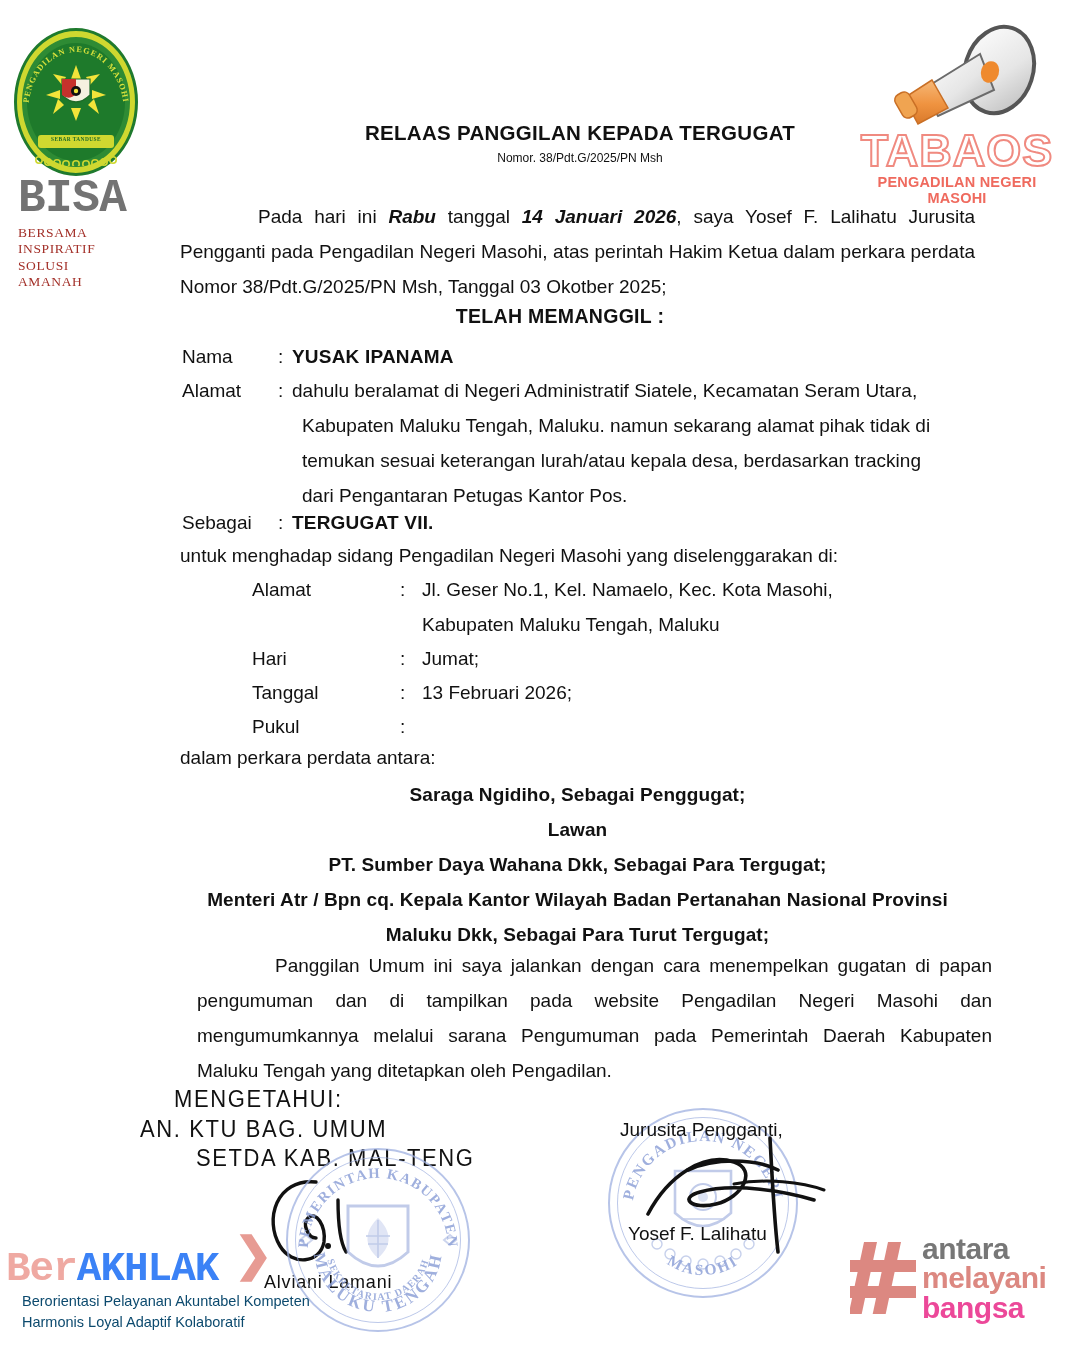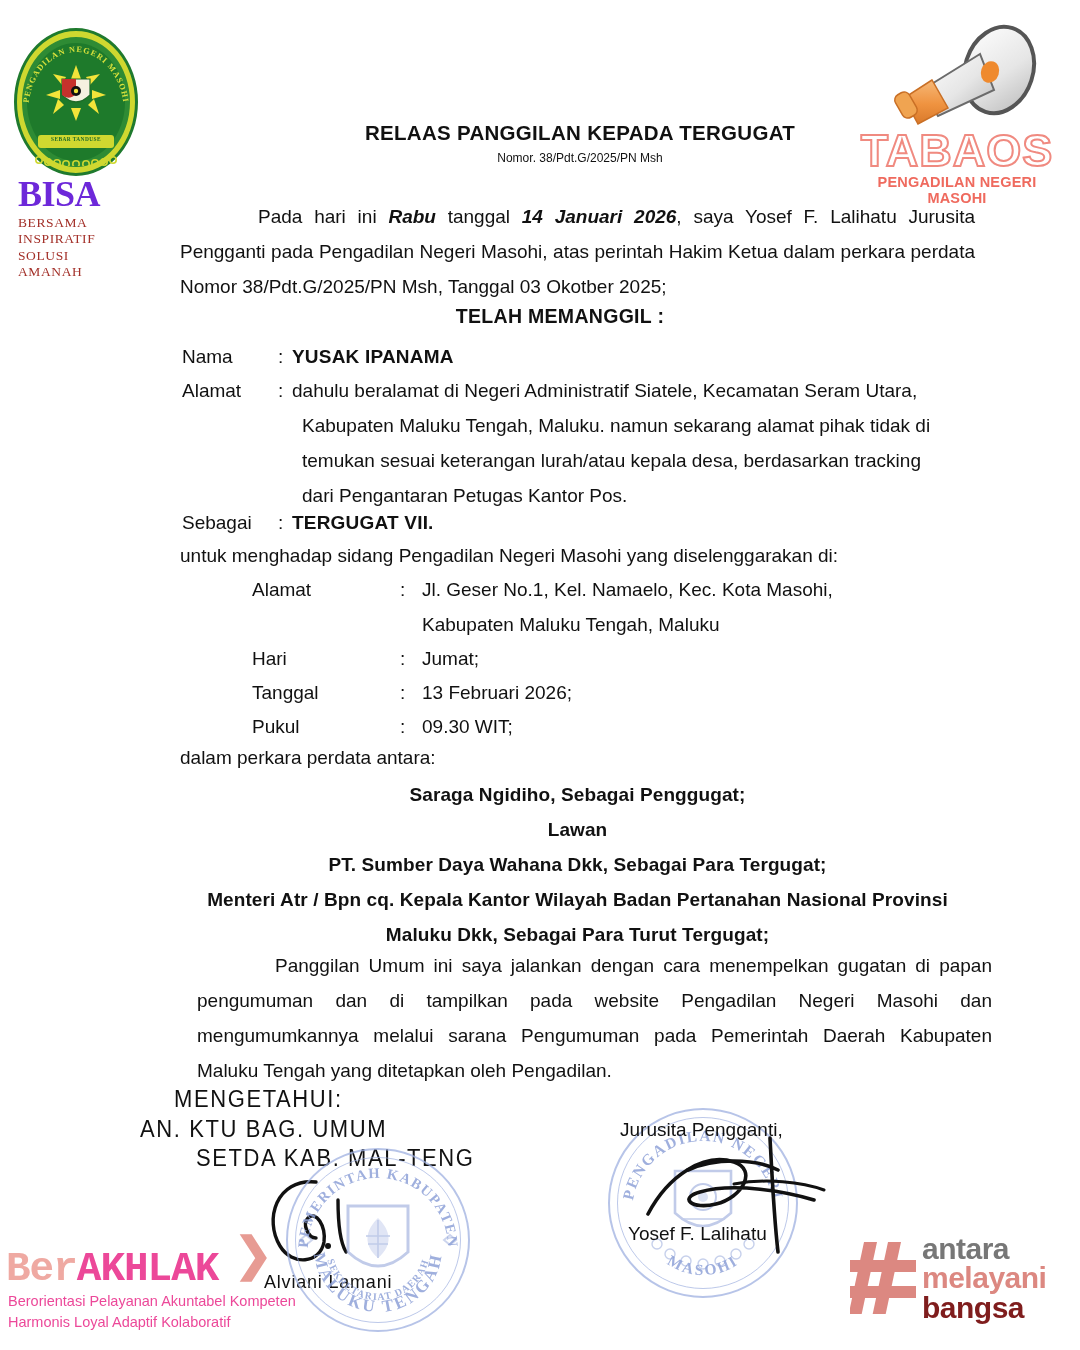--- a/index.html
+++ b/index.html
@@ -103,24 +103,24 @@
     height: 16px;
   }
 
   .logo-bisa {
     position: absolute;
     left: 18px;
     top: 176px;
     width: 122px;
   }
   .bisa-word {
-    font-family: Liberation Serif, serif;
-    font-weight: bold;
-    font-size: 36px;
-    color: #6d28d9;
+    font-family: Liberation Mono, monospace;
+    font-weight: bold;
+    font-size: 46px;
+    color: #737373;
     letter-spacing: -0.5px;
     line-height: 1;
   }
   .bisa-sub {
     font-family: "Liberation Serif", serif;
     font-size: 13.5px;
     color: #a33029;
     line-height: 1.22;
     letter-spacing: 0.6px;
     margin-top: 3px;
@@ -173,37 +173,37 @@
     width: 300px;
   }
   .berakhlak-word {
     font-family: Liberation Mono, monospace;
     font-weight: bold;
     font-size: 41px;
     line-height: 1;
     letter-spacing: -1px;
   }
   .berakhlak-ber { color: #efa9a2; }
-  .berakhlak-akhlak { color: #ec4899; }
+  .berakhlak-akhlak { color: #3b82f6; }
   .berakhlak-arrow {
     position: absolute;
     left: 228px;
     top: -22px;
     font-size: 46px;
     color: #e79b93;
     font-weight: bold;
     font-family: "Liberation Sans", sans-serif;
   }
   .berakhlak-sub {
     font-family: "Liberation Sans", sans-serif;
     font-size: 14.5px;
     line-height: 1.3;
-    color: #ec4899;
+    color: #0c4a6e;
     margin-top: 2px;
-    margin-left: 2px;
+    margin-left: 16px;
     white-space: nowrap;
   }
 
   .logo-bangga {
     position: absolute;
     right: 14px;
     bottom: 22px;
     width: 216px;
     height: 98px;
   }
@@ -219,21 +219,21 @@
     left: 72px;
     top: 4px;
     font-family: "Liberation Sans", sans-serif;
     font-weight: bold;
     font-size: 30px;
     line-height: 0.98;
     letter-spacing: -0.5px;
   }
   .bangga-l1 { color: #777777; }
   .bangga-l2 { color: #dc8881; }
-  .bangga-l3 { color: #7f1d1d; }
+  .bangga-l3 { color: #ec4899; }
 
   
   .doc {
     position: absolute;
     left: 0;
     top: 0;
     width: 1080px;
     height: 1350px;
   }
   .title-block {
@@ -593,21 +593,20 @@
     <div class="kv2-value">Jumat;</div>
   </div>
   <div class="kv2-row r2-tanggal">
     <div class="kv2-label">Tanggal</div>
     <div class="kv2-colon">:</div>
     <div class="kv2-value">13 Februari  2026;</div>
   </div>
   <div class="kv2-row r2-pukul">
     <div class="kv2-label">Pukul</div>
     <div class="kv2-colon">:</div>
-    <div class="kv2-value">09.30 WIT;</div>
   </div>
 
   <div class="para p-antara">dalam perkara perdata antara:</div>
   <div class="parties">
     <div>Saraga Ngidiho, Sebagai  Penggugat;</div>
     <div>Lawan</div>
     <div>PT. Sumber Daya Wahana Dkk, Sebagai  Para Tergugat;</div>
     <div>Menteri Atr / Bpn cq. Kepala Kantor Wilayah Badan Pertanahan Nasional Provinsi</div>
     <div>Maluku Dkk, Sebagai Para Turut Tergugat;</div>
   </div>

